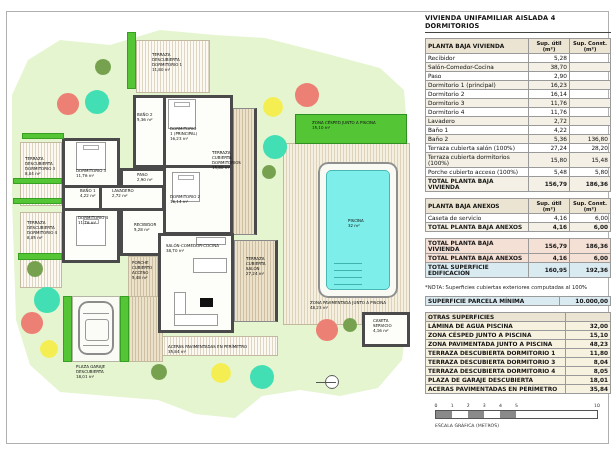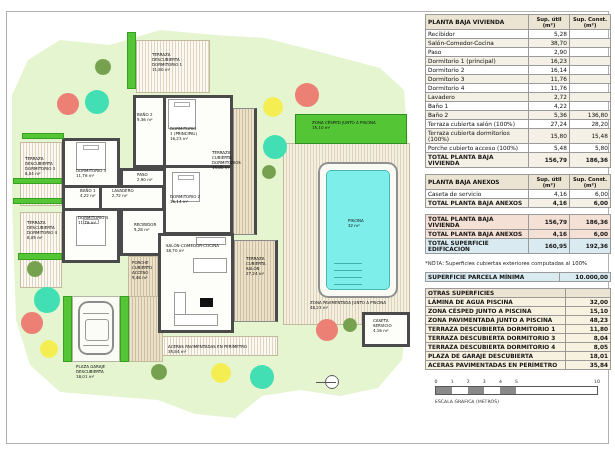--- a/index.html
+++ b/index.html
@@ -210,20 +210,21 @@
 SERVICIO
 4,16 m²</div>
     <div class="plab" style="left:76px;top:364px;">PLAZA GARAJE
 DESCUBIERTA
 18,01 m²</div>
     <div class="plab" style="left:168px;top:344px;">ACERAS PAVIMENTADAS EN PERÍMETRO
 35,84 m²</div>
   </div>
 
   <div class="panel">
+    <div class="ptitle">VIVIENDA UNIFAMILIAR AISLADA 4 DORMITORIOS</div>
 
     <table class="t-main">
       <thead>
         <tr>
           <th class="lbl">PLANTA BAJA VIVIENDA</th>
           <th class="num">Sup. útil
 (m²)</th>
           <th class="num">Sup. Const.
 (m²)</th>
         </tr>

